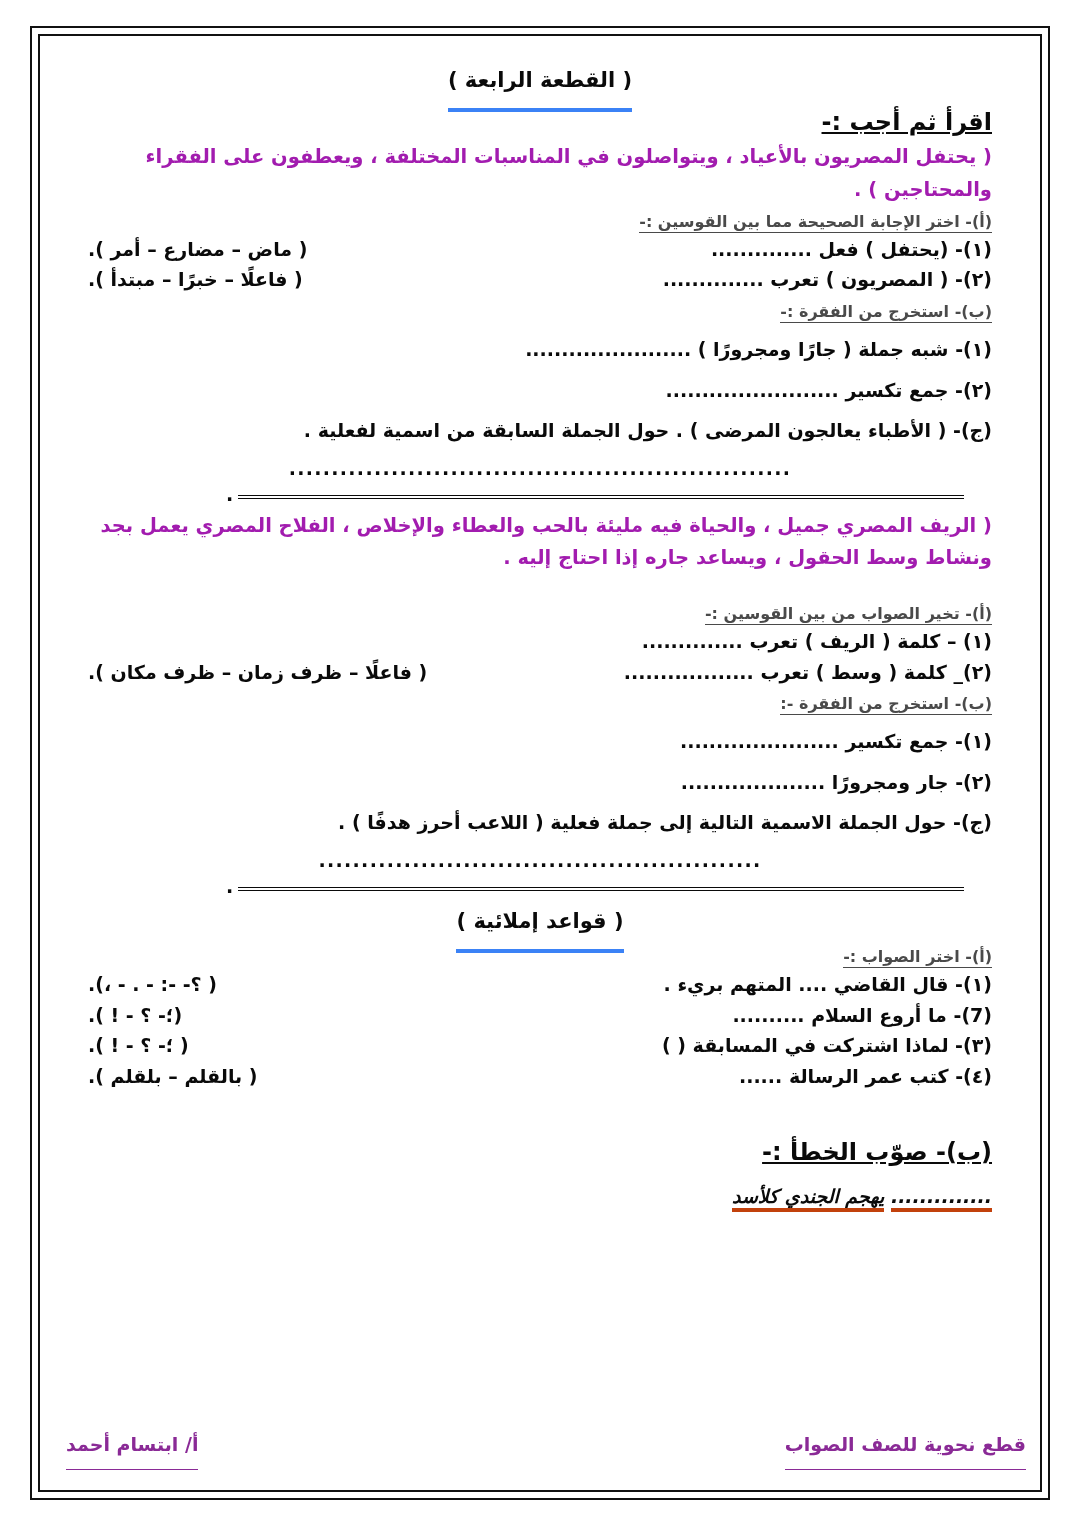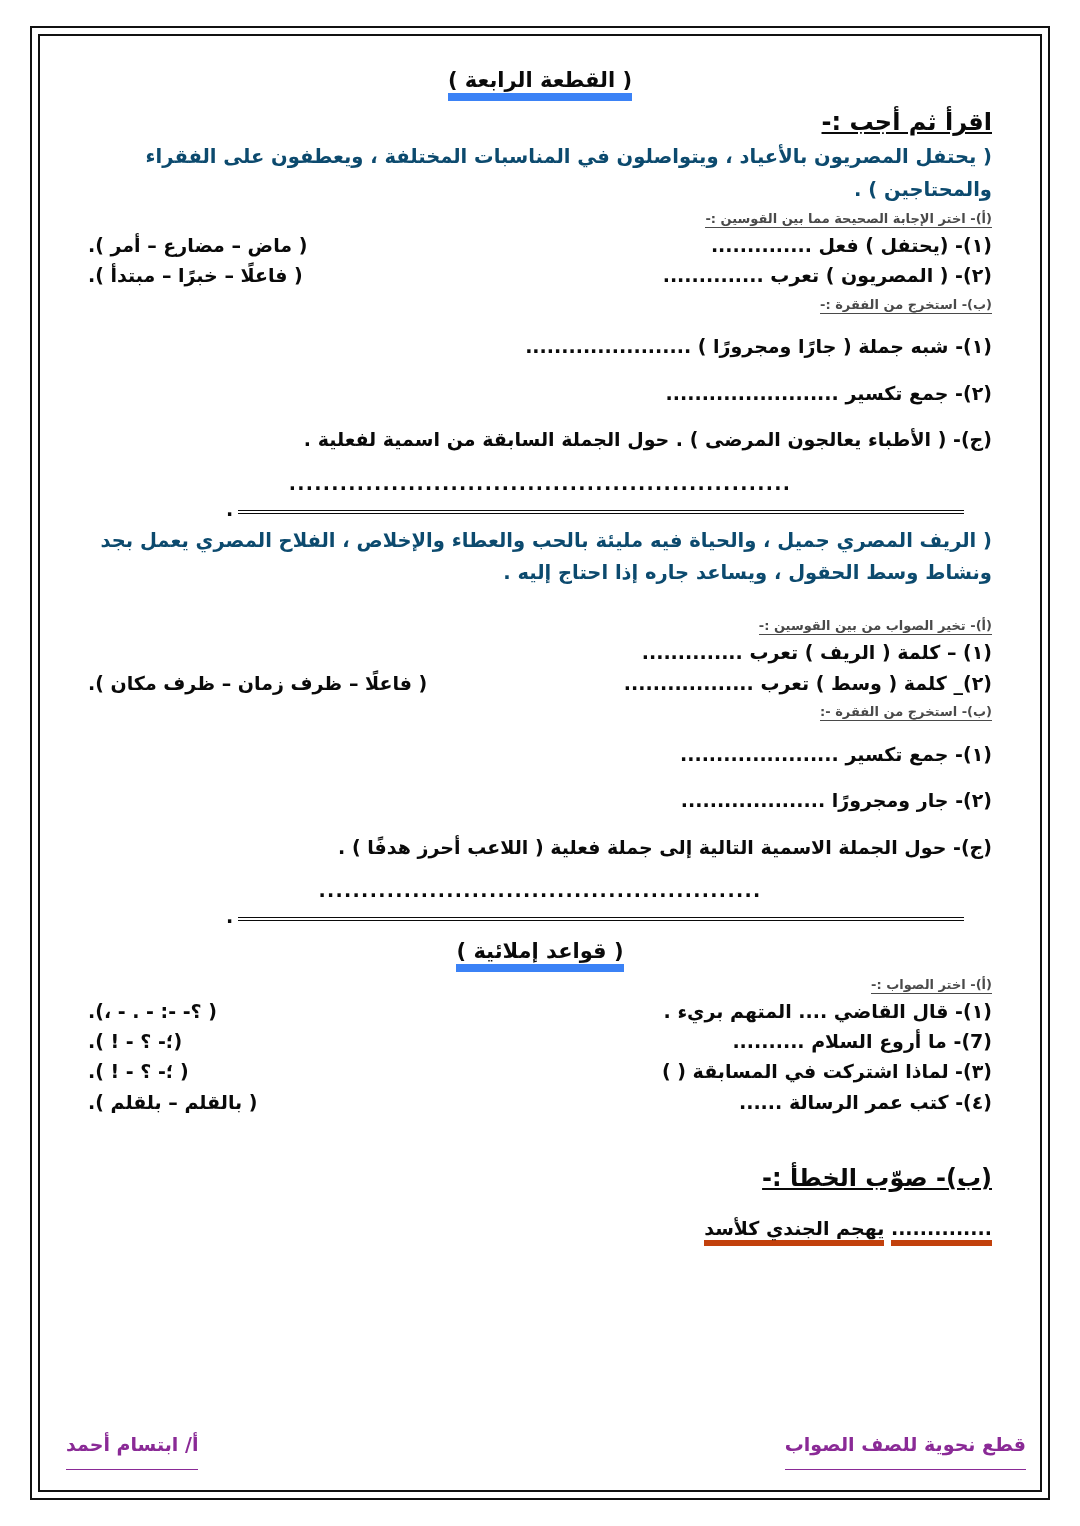--- a/index.html
+++ b/index.html
@@ -53,59 +53,59 @@
   
   .sec-title {
     text-align: center;
     font-weight: bold;
     font-size: 21px;
     color: #0a0a0a;
     margin: 6px 0 10px 0;
     line-height: 1.35;
   }
   .sec-title span {
-    border-bottom: 8px solid #3b82f6;
-    padding-bottom: 1px;
+    border-bottom: 4px solid #3b82f6;
+    padding-bottom: 16px;
   }
 
   .lead {
     font-weight: bold;
     font-size: 24px;
     color: #0a0a0a;
     margin: 2px 0 2px 0;
     line-height: 1.5;
   }
 
   .para {
     font-weight: bold;
     font-size: 19.5px;
-    color: #0c4a6e;
+    color: #a21caf;
     line-height: 1.55;
     margin: 0 0 2px 0;
     text-align: right;
   }
 
   .subhead {
     font-weight: bold;
-    font-size: 13px;
+    font-size: 16px;
     color: #4a4a4a;
     margin: 5px 0 2px 0;
     line-height: 1.45;
   }
   .subhead span {
     border-bottom: 1.6px solid #4a4a4a;
     padding-bottom: 1px;
   }
 
   .qline {
     font-weight: bold;
     font-size: 19px;
     color: #0a0a0a;
     line-height: 1.5;
-    margin: 18px 0;
+    margin: 12px 0;
     text-align: right;
   }
 
   .dots-row {
     text-align: center;
     font-weight: bold;
     font-size: 19px;
     letter-spacing: 1.3px;
     color: #0a0a0a;
     margin: 8px 0 2px 0;
@@ -176,22 +176,23 @@
   .footer .f-item {
     color: #8a2a96;
     border-bottom: 1.8px solid #8a2a96;
     padding-bottom: 14px;
     white-space: nowrap;
   }
   .footer .f-right { margin-right: 18px; }
   .footer .f-left { margin-left: 30px; }
 
   .ans-underline {
-    border-bottom: 6px solid #c2410c;
+    border-bottom: 4px solid #c2410c;
     padding-bottom: 1px;
+    font-style: italic;
   }
 </style>
 </head>
 <body>
 
 <div class="page">
 
   <div class="frame-outer"></div>
   <div class="frame-inner"></div>
 

